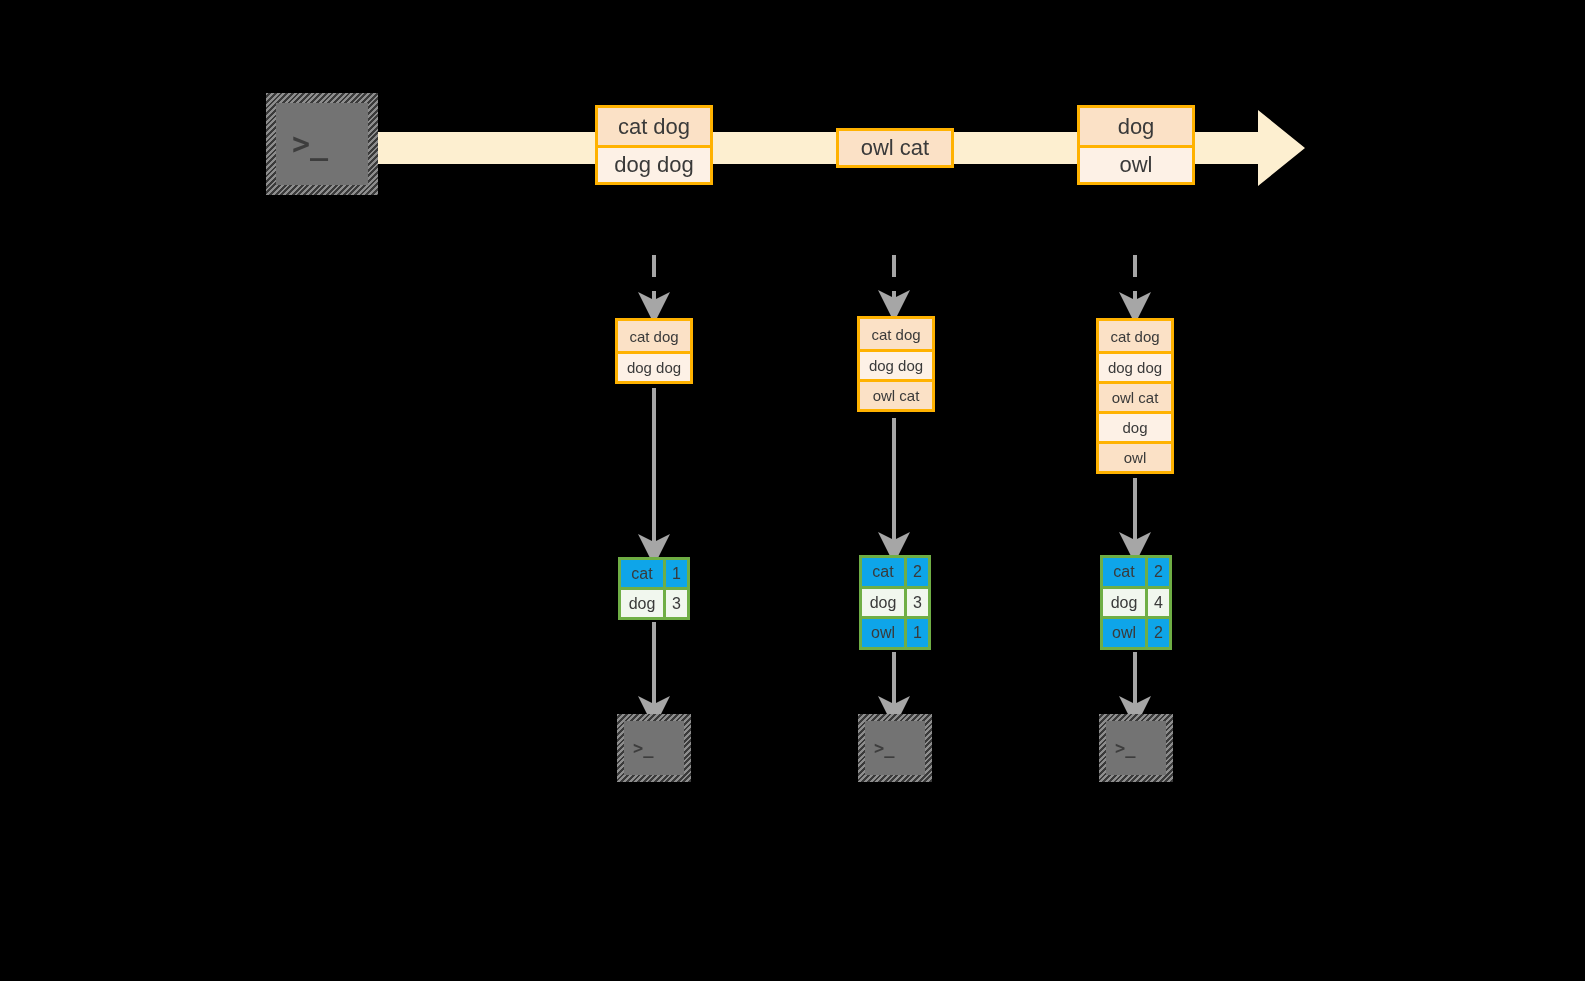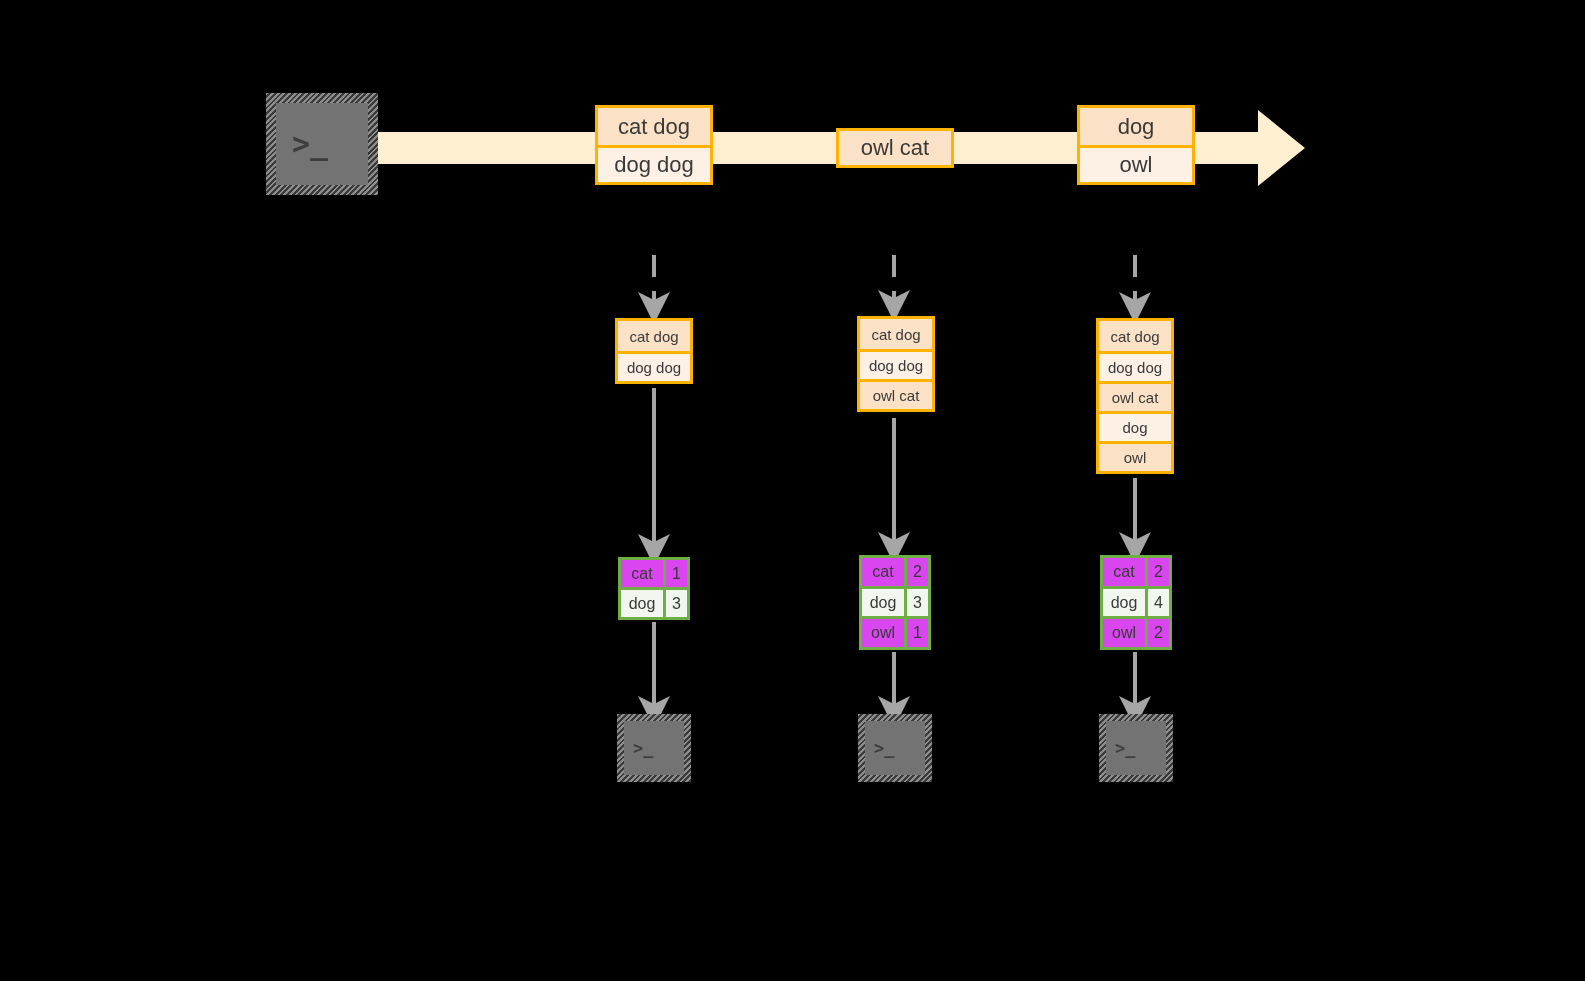--- a/index.html
+++ b/index.html
@@ -99,21 +99,21 @@
     box-sizing: border-box;
     display: flex;
     align-items: center;
     justify-content: center;
     color: #3a3a3a;
     white-space: nowrap;
   }
   .res-cell.key {
     border-right: 3px solid #6FAE45;
   }
-  .res-row.shade .res-cell { background: #d946ef; }
+  .res-row.shade .res-cell { background: #0ea5e9; }
   .res-row.plain .res-cell { background: #F1F7EE; }
 
   
   .query-band {
     position: absolute;
     background: #FFFFFF;
     display: flex;
     align-items: center;
     justify-content: center;
   }

